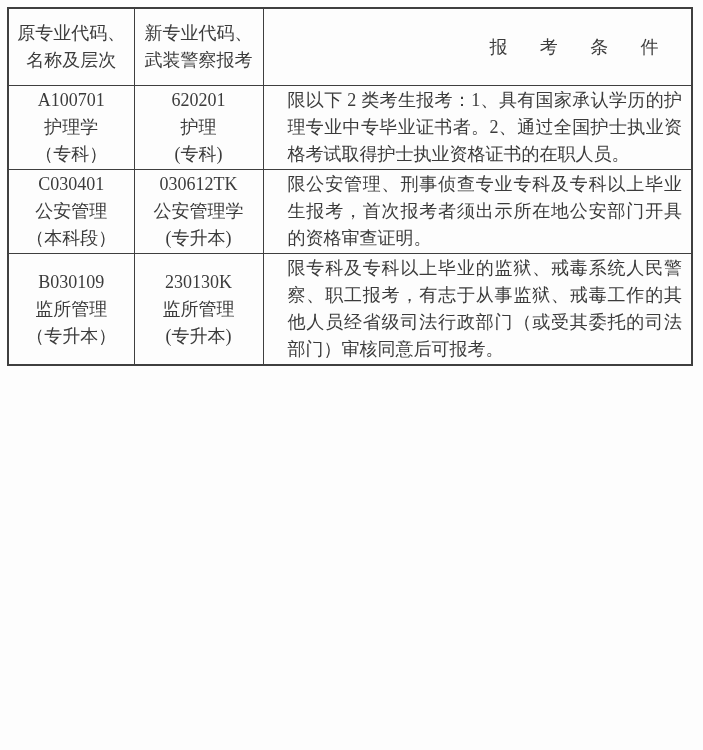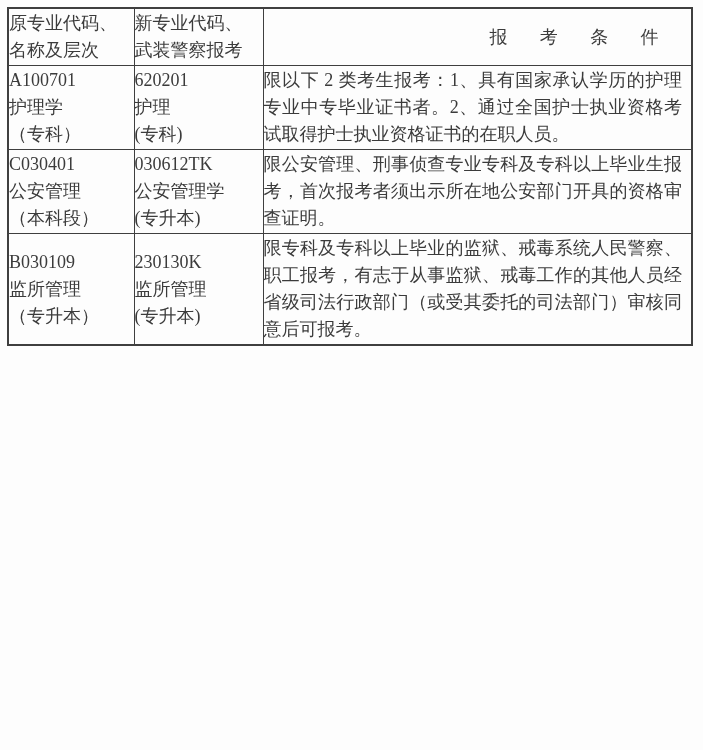--- a/index.html
+++ b/index.html
@@ -24,37 +24,38 @@
   .doc-table col.c-cond { width: 429px; }
   .doc-table th, .doc-table td {
     border: 1px solid #3f3f3f;
     font-size: 18px;
     line-height: 27px;
     font-weight: normal;
     vertical-align: middle;
     padding: 0;
   }
   th.hdr-code {
-    text-align: left;
+    text-align: center;
     white-space: pre-line;
-    padding: 1px 0;
+    padding: 11px 0;
   }
   th.hdr-cond {
     text-align: right;
     letter-spacing: 1.8em;
     text-indent: 1.8em;
     padding: 1px 0;
   }
   td.cell-code {
+    text-align: center;
     padding: 1px 0;
   }
   td.cell-code .line { display: block; }
   td.cell-cond {
     text-align: justify;
-    padding: 1px 9px 1px 0;
+    padding: 1px 9px 1px 24px;
     margin-left: 32px;
   }
   tr.row-tall td.cell-code { padding: 12px 0; }
 </style>
 </head>
 <body>
 
 <table class="doc-table">
   <colgroup>
       <col class="c-old">

